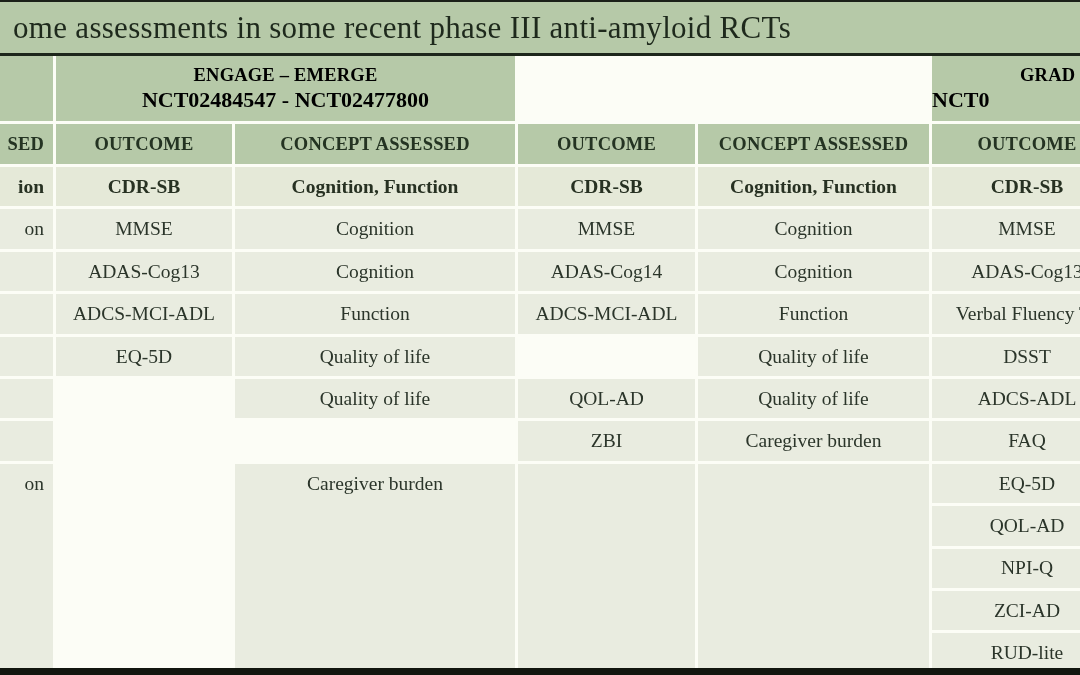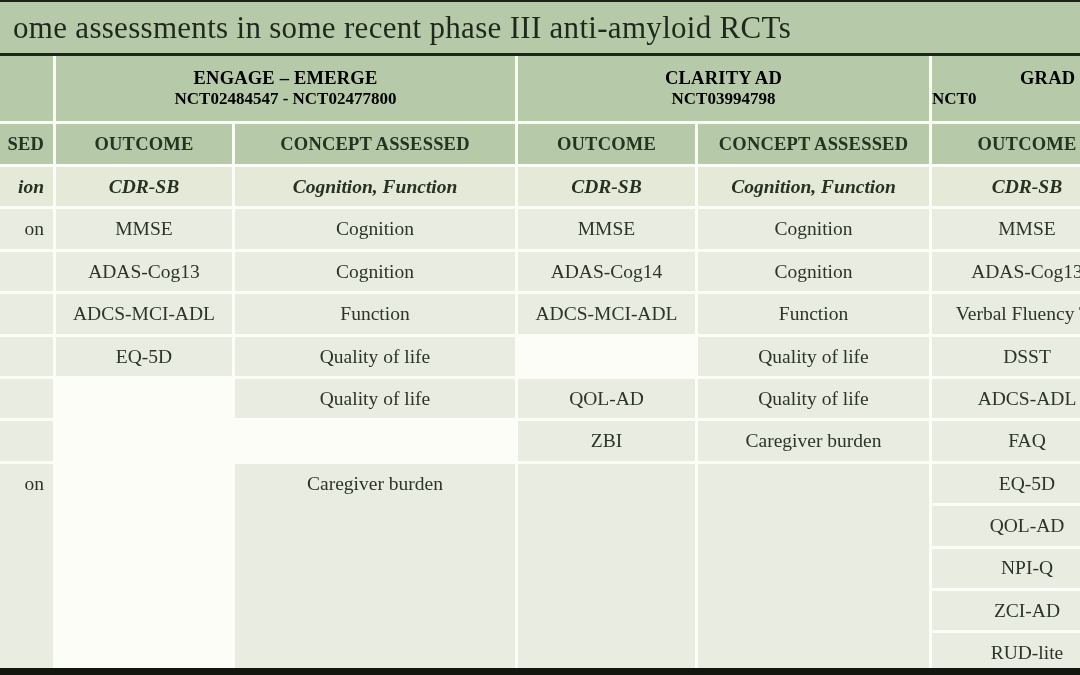--- a/index.html
+++ b/index.html
@@ -31,25 +31,25 @@
   }
   .cell{
     display:flex;align-items:center;justify-content:center;
     background:#e9ece0;font-size:19.5px;line-height:1.1;
     white-space:nowrap;overflow:visible;
   }
   .green{background:#b6c9a8;}
   .hdr{font-weight:bold;font-size:18.5px;color:#243322;letter-spacing:.2px;}
   .band{flex-direction:column;justify-content:center;font-weight:bold;color:#000000;text-align:right;}
   .band .l1{font-size:18.5px;letter-spacing:.2px;}
-  .band .l2{font-size:17px;margin-top:2px;}
+  .band .l2{font-size:22px;margin-top:2px;}
   .band-frag{align-items:flex-start;justify-content:center;}
   .band-frag .l1{padding-left:88px;}
   .band-frag .l2{}
-  .boldrow{font-weight:bold;background:#e5e9d8;color:#273122;font-style:italic;}
+  .boldrow{font-weight:bold;background:#e5e9d8;color:#273122;}
   .sliver{justify-content:flex-end;padding-right:9px;box-sizing:border-box;}
   .tall{align-items:flex-start;padding-top:9px;box-sizing:border-box;}
   .bottomline{position:absolute;left:0;top:668px;width:100%;height:7px;background:#12160f;}
 </style>
 </head>
 <body>
 
 <div class="canvas">
   <div class="topline"></div>
 
@@ -60,24 +60,20 @@
 
   <div class="grid">
 
     <div class="cell green" style="grid-area:1/1/2/2"></div>
 
     <div class="cell green band" style="grid-area:1/2/2/4">
       <span class="l1">ENGAGE – EMERGE</span>
       <span class="l2">NCT02484547 - NCT02477800</span>
     </div>
 
-    <div class="cell green band" style="grid-area:1/4/2/6">
-      <span class="l1">CLARITY AD</span>
-      <span class="l2">NCT03994798</span>
-    </div>
 
     <div class="cell green band band-frag" style="grid-area:1/6/2/7">
       <span class="l1">GRAD</span>
       <span class="l2">NCT0</span>
     </div>
 
     <div class="cell green hdr sliver" style="grid-area:2/1/3/2">SED</div>
     <div class="cell green hdr" style="grid-area:2/2/3/3">OUTCOME</div>
     <div class="cell green hdr" style="grid-area:2/3/3/4">CONCEPT ASSESSED</div>
     <div class="cell green hdr" style="grid-area:2/4/3/5">OUTCOME</div>

